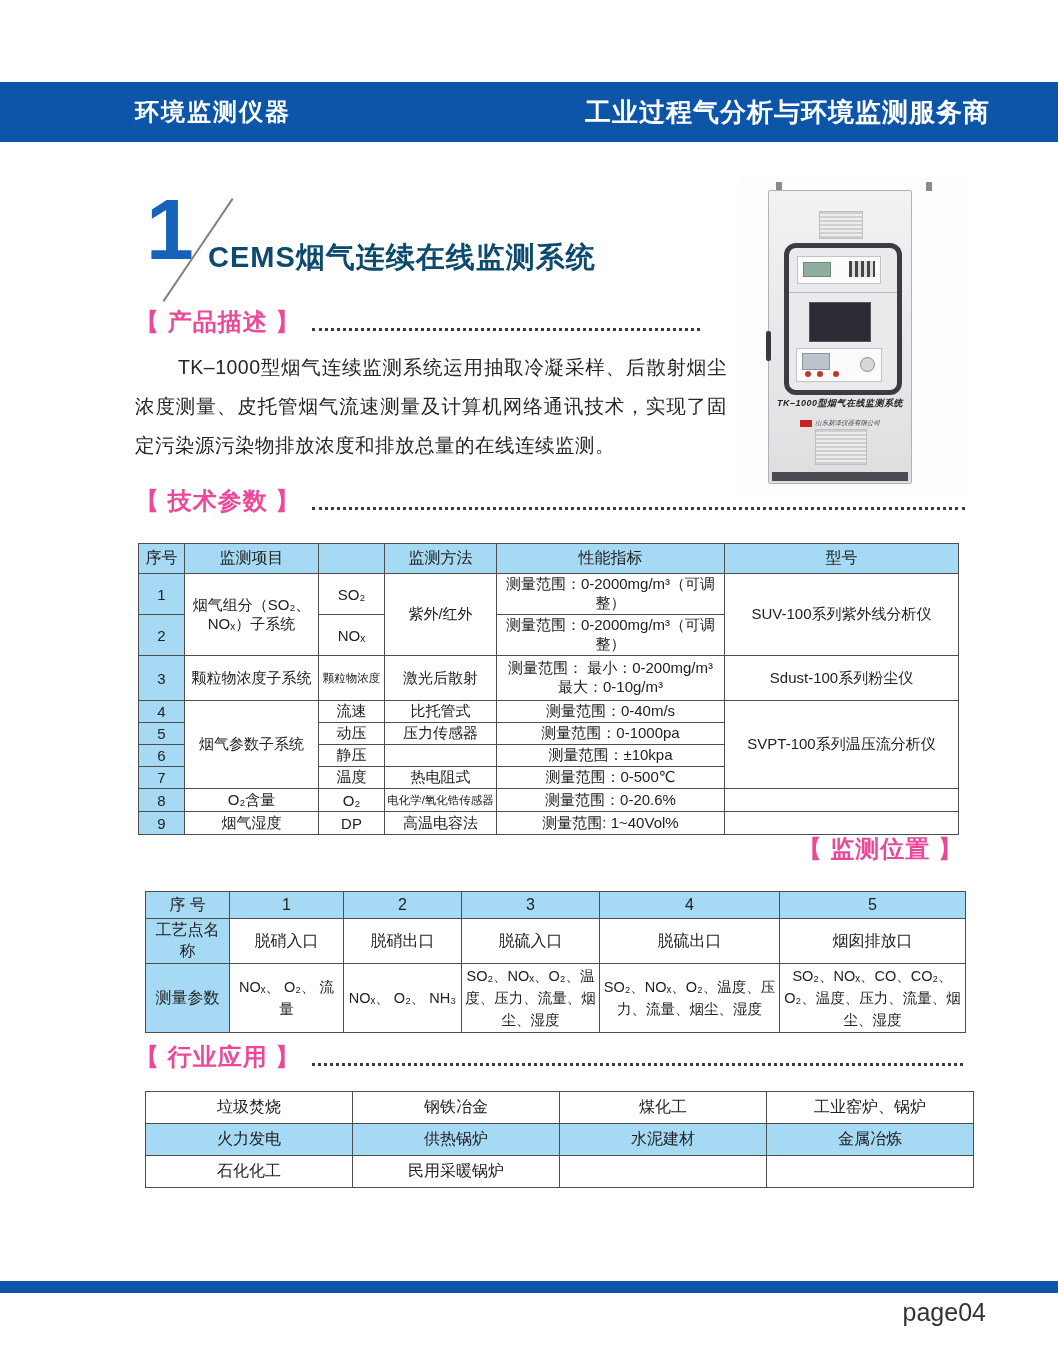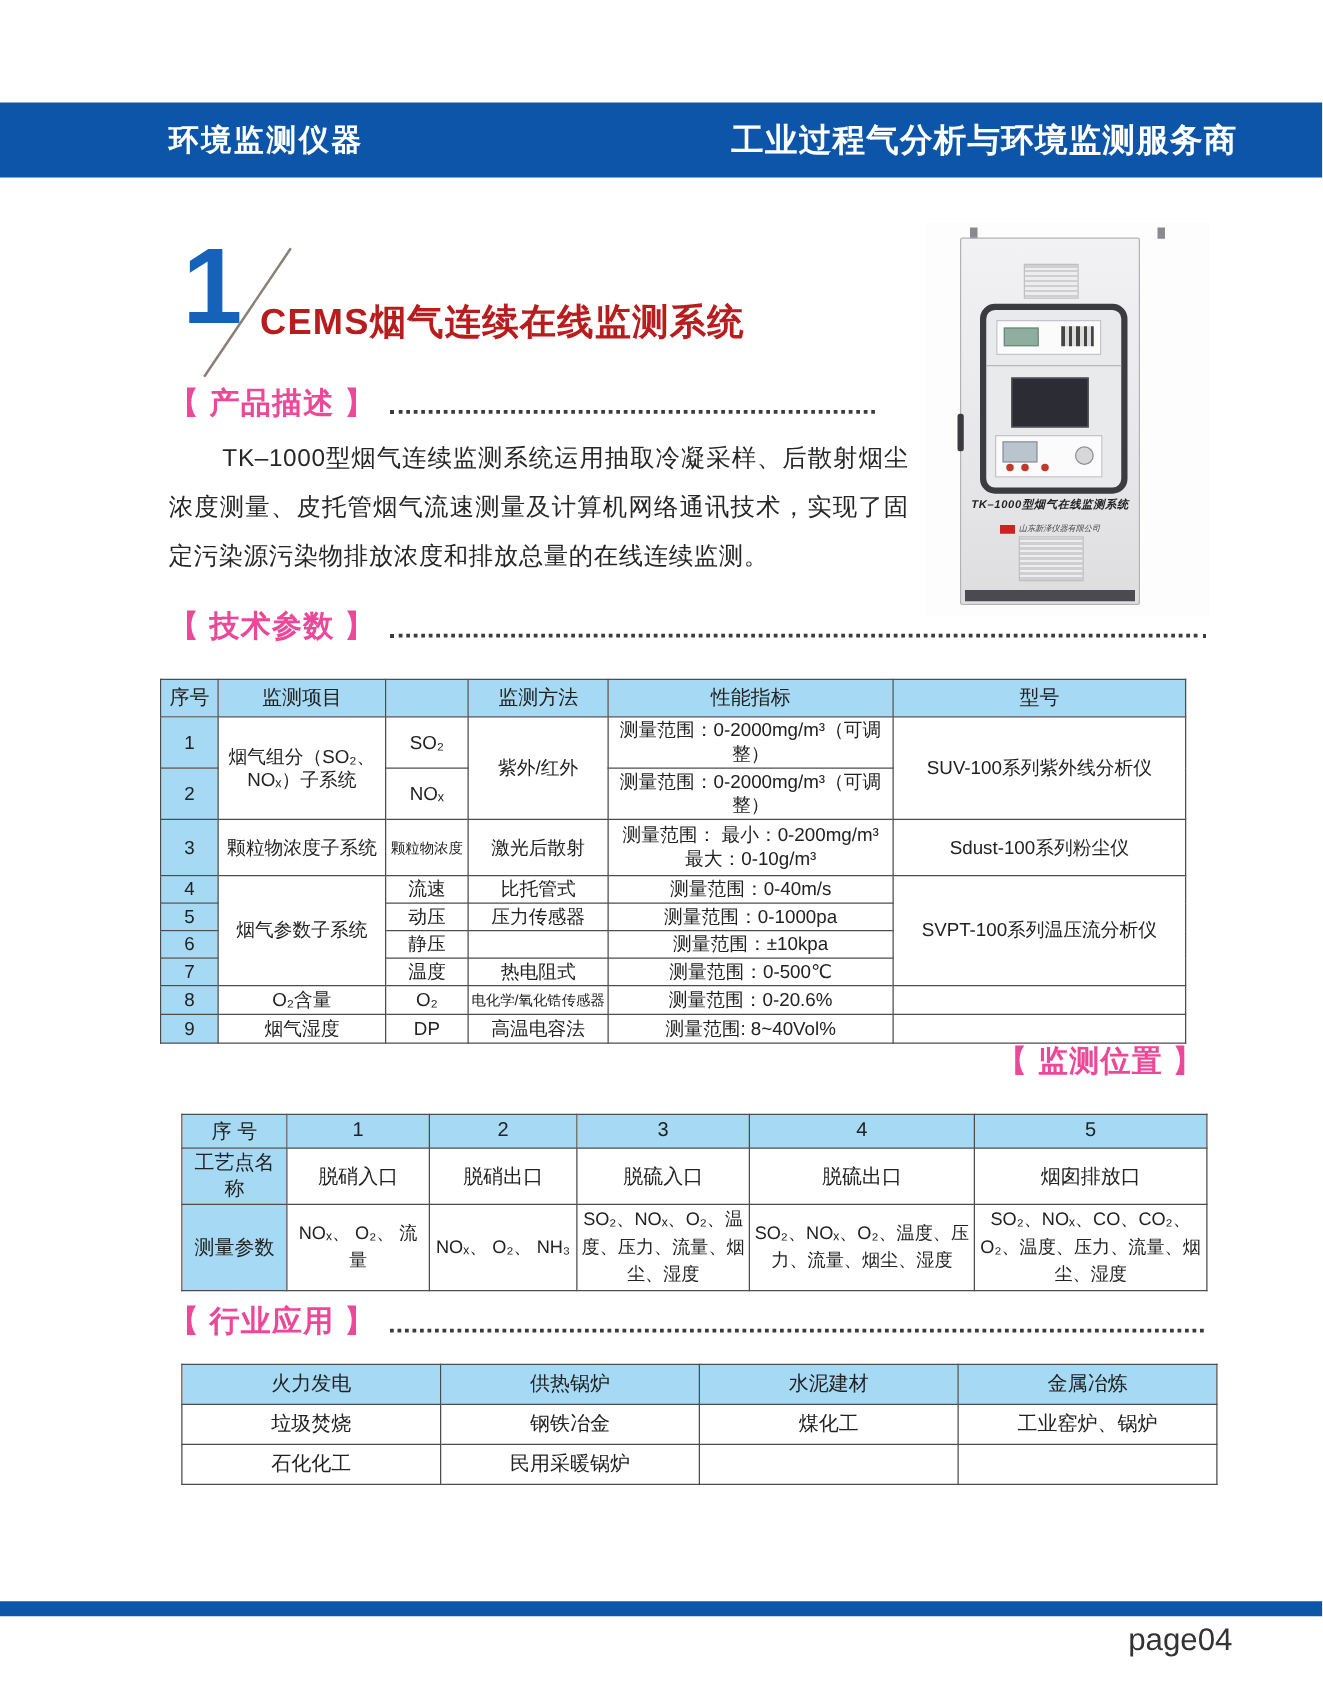--- a/index.html
+++ b/index.html
@@ -12,42 +12,42 @@
           padding:0 68px 0 135px;box-sizing:border-box;}
   .topbar .left{color:#fff;font-size:24px;font-weight:bold;letter-spacing:2px;}
   .topbar .right{color:#fff;font-size:26px;font-weight:bold;letter-spacing:1px;}
   .footbar{position:absolute;left:0;top:1281px;width:100%;height:12px;background:#0d55a8;}
   .pagenum{position:absolute;top:1298px;right:72px;font-size:25px;color:#333;}
 
   
   .num1{position:absolute;left:146px;top:186px;font-size:86px;line-height:1;font-weight:bold;color:#1562b8;}
   .slash{position:absolute;left:197px;top:188px;width:2px;height:124px;background:#8b7f76;
          transform:rotate(34deg);}
-  .main-title{position:absolute;left:208px;top:238px;font-size:29px;font-weight:bold;color:#b91c1c;letter-spacing:1px;}
+  .main-title{position:absolute;left:208px;top:238px;font-size:29px;font-weight:bold;color:#0c4a6e;letter-spacing:1px;}
 
   
   .sec{position:absolute;display:flex;align-items:flex-end;}
   .sec .lbl{color:#ec4899;font-size:24px;font-weight:bold;white-space:nowrap;letter-spacing:1px;}
   .sec .leader{flex:1;border-bottom:3px dotted #3c3c3c;margin:0 0 7px 12px;}
   #sec-desc{left:135px;top:306px;width:565px;}
   #sec-tech{left:135px;top:485px;width:830px;}
   #sec-pos{left:135px;top:833px;width:828px;flex-direction:column;}
   #sec-ind{left:135px;top:1041px;width:828px;}
 
   .desc-par{position:absolute;left:135px;top:348px;width:592px;font-size:19.5px;line-height:39px;
             color:#262626;text-indent:2.2em;text-align:justify;letter-spacing:0.5px;}
 
   
   table{border-collapse:collapse;table-layout:fixed;}
   td,th{border:1px solid #4d4d4d;text-align:center;vertical-align:middle;color:#222;
         padding:1px 2px;overflow:hidden;}
   .hdr{background:#a6daf4;font-weight:normal;}
   .bluecell{background:#a6daf4;}
 
-  #tech-table{position:absolute;left:128px;top:543px;width:820px;font-size:15px;}
+  #tech-table{position:absolute;left:138px;top:543px;width:820px;font-size:15px;}
   #tech-table .th{font-size:16px;}
   #tech-table .sm{font-size:11.5px;}
   #pos-table{position:absolute;left:145px;top:891px;width:820px;font-size:16px;}
   #pos-table .params{font-size:14.5px;line-height:22px;}
   #ind-table{position:absolute;left:145px;top:1091px;width:828px;font-size:16px;}
   #ind-table td{height:29px;}
 
   
   .photo{position:absolute;left:740px;top:178px;width:228px;height:315px;background:#fdfdfd;}
   .hook{position:absolute;top:4px;width:6px;height:9px;background:#8a8a8e;}
@@ -209,21 +209,21 @@
       <td>O₂</td>
       <td class="sm">电化学/氧化锆传感器</td>
       <td>测量范围：0-20.6%</td>
       <td></td>
     </tr>
     <tr style="height:23px">
       <td class="bluecell">9</td>
       <td>烟气湿度</td>
       <td>DP</td>
       <td>高温电容法</td>
-      <td>测量范围: 8~40Vol%</td>
+      <td>测量范围: 1~40Vol%</td>
       <td></td>
     </tr>
   </tbody>
     </table>
 
   <div class="sec" id="sec-pos">
     <span class="lbl">【 监测位置 】</span>
     <span class="leader"></span>
   </div>
 
@@ -271,32 +271,32 @@
 
   <table id="ind-table">
     <colgroup>
         <col style="width:207px">
         <col style="width:207px">
         <col style="width:207px">
         <col style="width:207px">
       </colgroup>
     <tbody>
         <tr>
+      <td>垃圾焚烧</td>
+      <td>钢铁冶金</td>
+      <td>煤化工</td>
+      <td>工业窑炉、锅炉</td>
+    </tr>
+    <tr>
       <td class="hdr">火力发电</td>
       <td class="hdr">供热锅炉</td>
       <td class="hdr">水泥建材</td>
       <td class="hdr">金属冶炼</td>
     </tr>
     <tr>
-      <td>垃圾焚烧</td>
-      <td>钢铁冶金</td>
-      <td>煤化工</td>
-      <td>工业窑炉、锅炉</td>
-    </tr>
-    <tr>
       <td>石化化工</td>
       <td>民用采暖锅炉</td>
       <td></td>
       <td></td>
     </tr>
   </tbody>
     </table>
 
   <div class="footbar"></div>
   <div class="pagenum">page04</div>

